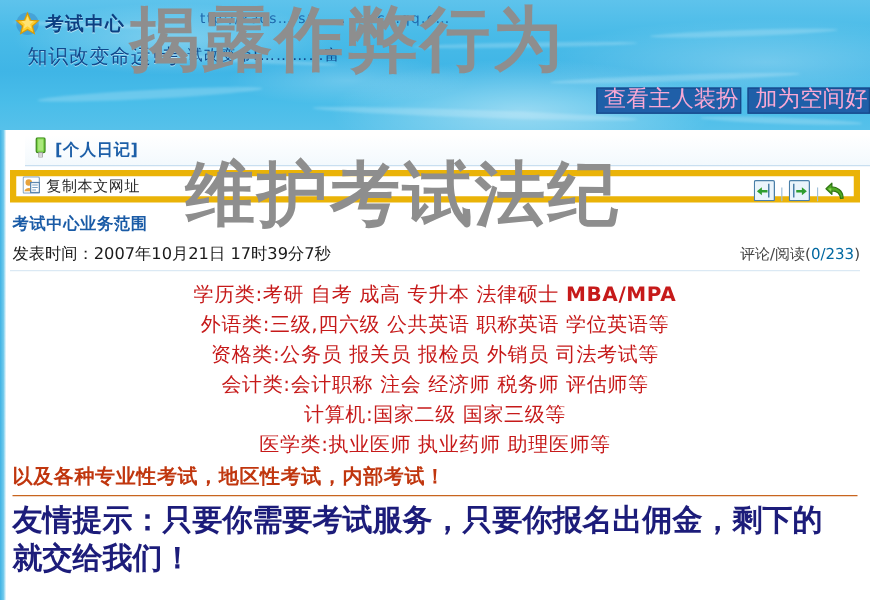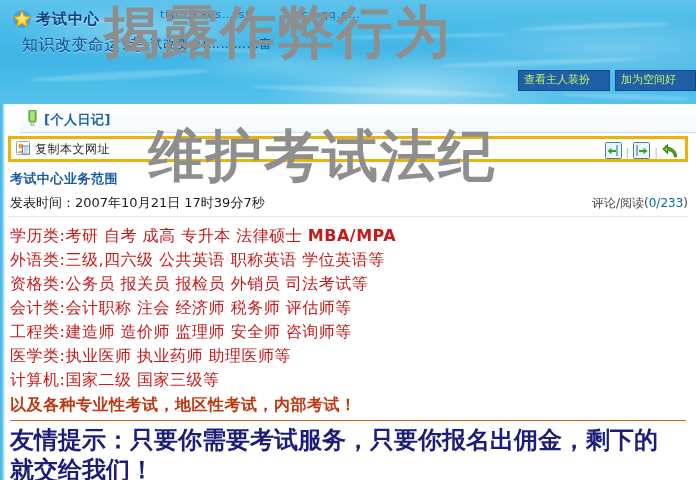--- a/index.html
+++ b/index.html
@@ -55,22 +55,22 @@
     opacity:.95;
   }
   .slogan2{
     position:absolute;left:150px;top:36px;
     font-size:12px;color:#10488c;letter-spacing:1px;white-space:nowrap;
   }
 
   
   .owner-btns{position:absolute;right:0px;top:70px;display:flex;gap:5px;}
   .owner-btn{
-    background:#1f5fa8;color:#bef264;font-size:11px;
-    padding:2px 19px 3px 5px;white-space:nowrap;line-height:14px;
+    background:#1f5fa8;color:#f9a8d4;font-size:18px;
+    padding:2px 1px 3px 5px;white-space:nowrap;line-height:14px;
     border:1px solid #16498a;
   }
 
   
   .wm{
     position:absolute;color:#8e8e8e;font-weight:bold;
     font-family:"DejaVu Sans","Liberation Sans",sans-serif;
     letter-spacing:2px;white-space:nowrap;z-index:40;pointer-events:none;
   }
   .wm1{left:104px;top:4px;font-size:56px;line-height:56px;}
@@ -92,21 +92,21 @@
     background:linear-gradient(180deg,#ffffff 0%,#f3f9fd 100%);
     display:flex;align-items:center;
   }
   .book-ico{margin-left:7px;margin-right:6px;}
   .diary-title{
     font-size:13px;font-weight:bold;color:#1d5fa8;letter-spacing:.5px;
   }
 
   .toolbar{
     position:absolute;left:8px;top:32px;width:680px;height:26px;
-    border:3px solid #eab308;background:#ffffff;
+    border:5px solid #eab308;background:#ffffff;
     display:flex;align-items:center;box-sizing:border-box;
   }
   .copy-ico{margin-left:5px;margin-right:5px;}
   .copy-link{
     font-size:12px;color:#2a2a2a;letter-spacing:.5px;cursor:pointer;
   }
   .nav-icons{position:absolute;right:6px;top:3px;display:flex;align-items:center;gap:4px;}
   .nav-sep{color:#9fbfd8;font-size:11px;}
 
   .art-title{
@@ -127,20 +127,21 @@
   .read-count .num{color:#0369a1;}
   .meta-rule{
     position:absolute;left:8px;top:112px;width:680px;height:1px;background:#dbe9f4;
   }
 
   
   .body-wrap{position:absolute;left:10px;top:120px;width:676px;}
   .cat-line{
     font-size:16px;color:#c61a1a;line-height:24px;letter-spacing:.5px;
     white-space:nowrap;
+    text-align:center;
   }
   .cat-line .mba{font-weight:bold;color:#c61a1a;font-size:16px;}
   .cat-strong{
     font-size:16px;color:#c0360e;font-weight:bold;line-height:26px;
     letter-spacing:.5px;white-space:nowrap;
   }
   .hr-orange{
     width:676px;height:0;border:0;border-top:1px solid #c8651f;
     margin:2px 0 4px 0;
   }
@@ -248,23 +249,22 @@
       <span class="pub-time">发表时间：2007年10月21日 17时39分7秒</span>
       <span class="read-count"><span>评论/阅读(</span><span class="num">0/233</span><span>)</span></span>
     </div>
     <div class="meta-rule"></div>
 
     <div class="body-wrap">
       <div class="cat-line"><span>学历类:</span><span>考研 自考 成高 专升本 法律硕士 </span><span class="mba">MBA/MPA</span></div>
       <div class="cat-line"><span>外语类:</span><span>三级,四六级  公共英语 职称英语 学位英语等</span></div>
       <div class="cat-line"><span>资格类:</span><span>公务员  报关员 报检员 外销员 司法考试等</span></div>
       <div class="cat-line"><span>会计类:</span><span>会计职称 注会 经济师 税务师 评估师等</span></div>
-      <div class="cat-line"><span>工程类:</span><span>建造师 造价师 监理师 安全师 咨询师等</span></div>
+      <div class="cat-line"><span>计算机:</span><span>国家二级 国家三级等</span></div>
       <div class="cat-line"><span>医学类:</span><span>执业医师 执业药师 助理医师等</span></div>
-      <div class="cat-line"><span>计算机:</span><span>国家二级 国家三级等</span></div>
 
       <div class="cat-strong">以及各种专业性考试，地区性考试，内部考试！</div>
       <hr class="hr-orange">
 
       <div class="tip">友情提示：只要你需要考试服务，只要你报名出佣金，剩下的</div>
       <div class="tip">就交给我们！</div>
     </div>
   </div>
 </div>
 

